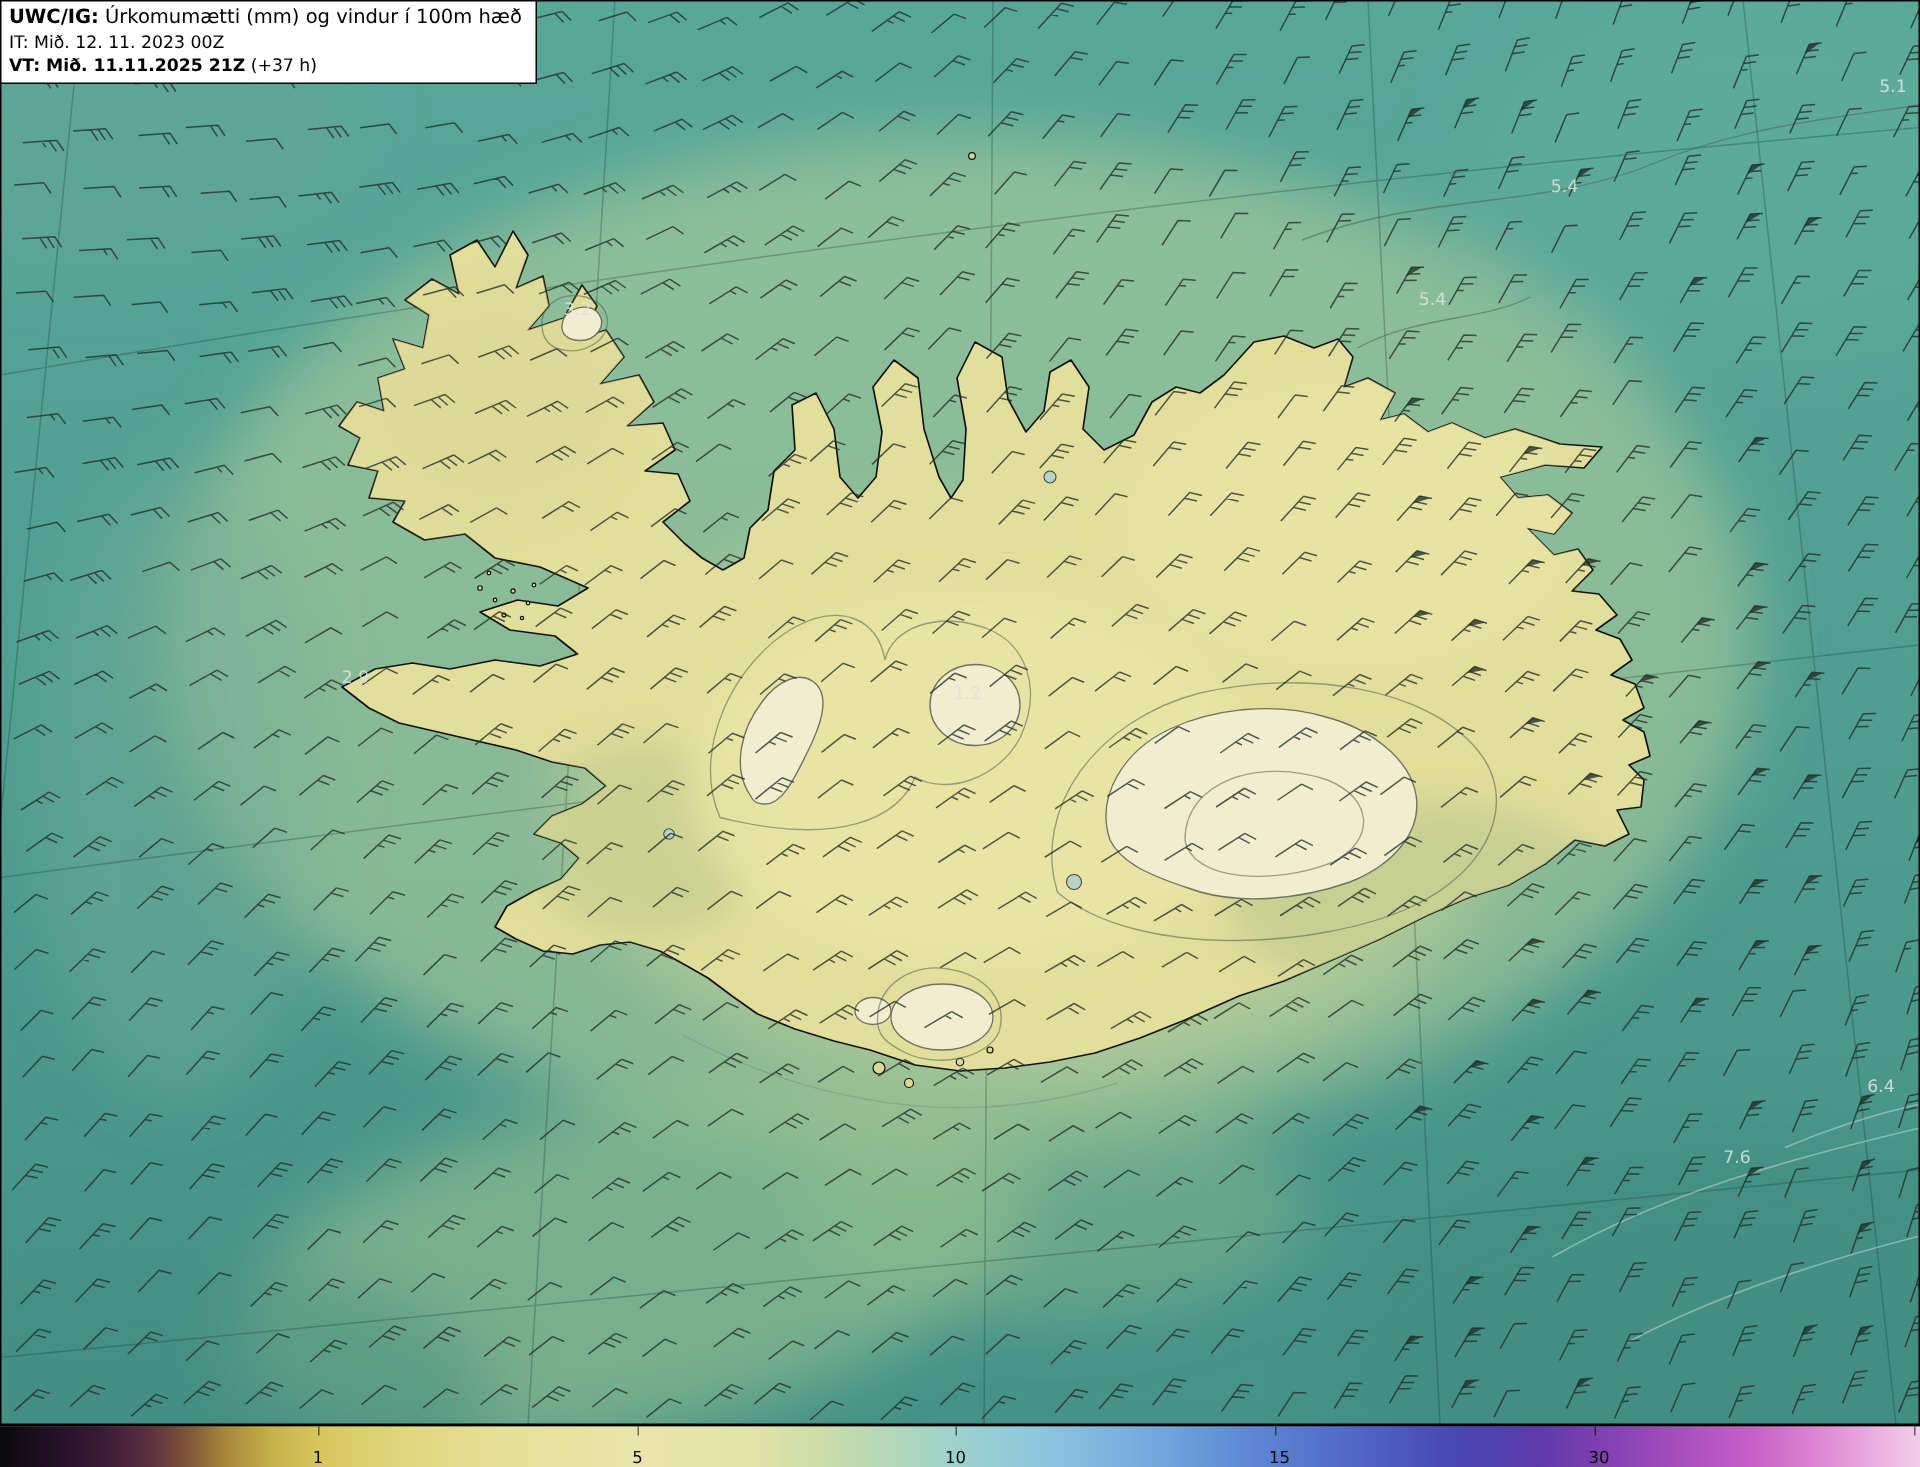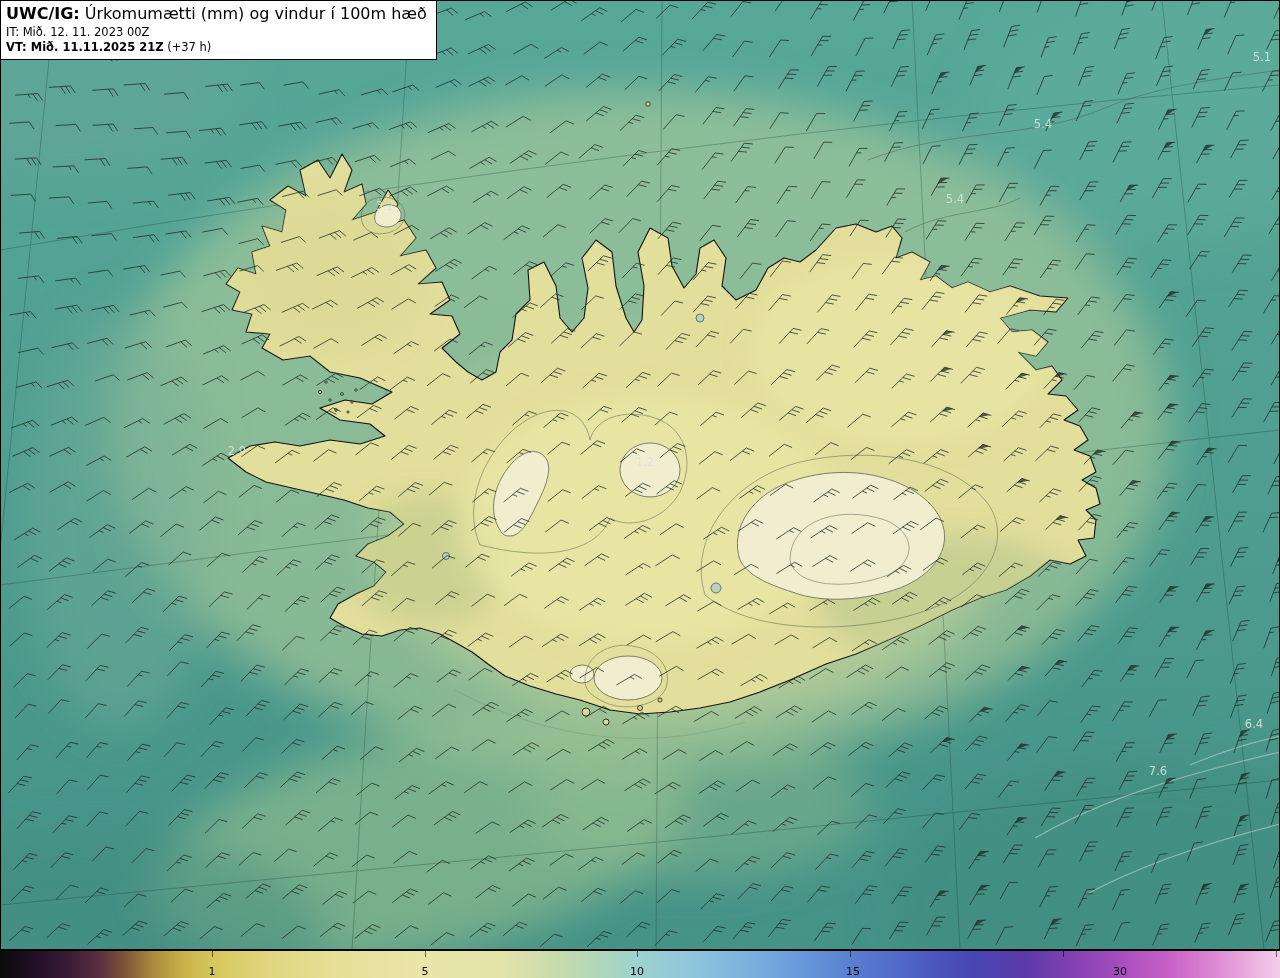--- a/index.html
+++ b/index.html
@@ -3,21 +3,21 @@
 <meta charset="utf-8">
 <style>
   html,body{margin:0;padding:0;background:#ffffff;}
   body{font-family:"DejaVu Sans","Liberation Sans",sans-serif;}
   .map-root{position:relative;width:1280px;height:978px;overflow:hidden;background:#4f9f92;}
   .map-root svg{display:block;}
   .title-box{
     position:absolute;top:0;left:0;background:#ffffff;border:1px solid #000;
     padding:3px 9px 4px 5px;font-size:11.5px;line-height:1.3;color:#000;z-index:5;
   }
-  .title-box .l1{font-size:16px;}
+  .title-box .l1{font-size:13px;}
   .title-box b{font-weight:bold;}
   .colorbar{
     position:absolute;left:0;top:950px;width:1280px;height:28px;
     border-top:1px solid #000;box-sizing:border-box;z-index:4;
   }
   .cb-grad{position:absolute;inset:0;}
   .cb-label{
     position:absolute;bottom:1px;transform:translateX(-50%);
     font-size:11px;color:#0a0a0a;line-height:1;z-index:2;
   }
@@ -162,19 +162,19 @@
     <div id="cb-marks">
         <div class="cb-tick" style="left: 211.968px;"></div>
         <div class="cb-label" style="left: 211.968px;">1</div>
         <div class="cb-tick" style="left: 424.96px;"></div>
         <div class="cb-label" style="left: 424.96px;">5</div>
         <div class="cb-tick" style="left: 637.056px;"></div>
         <div class="cb-label" style="left: 637.056px; margin-top: 28px;">10</div>
         <div class="cb-tick" style="left: 849.92px;"></div>
         <div class="cb-label" style="left: 853px;">15</div>
         <div class="cb-tick" style="left: 1063.04px;"></div>
-        <div class="cb-label" style="left: 1120px; margin-top: 18px;">30</div>
+        <div class="cb-label" style="left: 1066px; margin-top: 18px;">30</div>
         <div class="cb-tick" style="left: 1275.52px;"></div>
         <div class="cb-label" style="left: 1268px; margin-left: 44px;">50</div>
       </div>
   </div>
 
 </div>
 
 </body></html>

